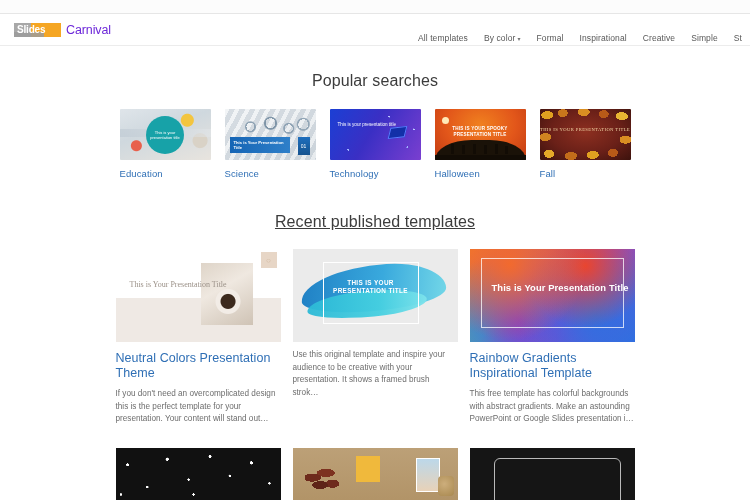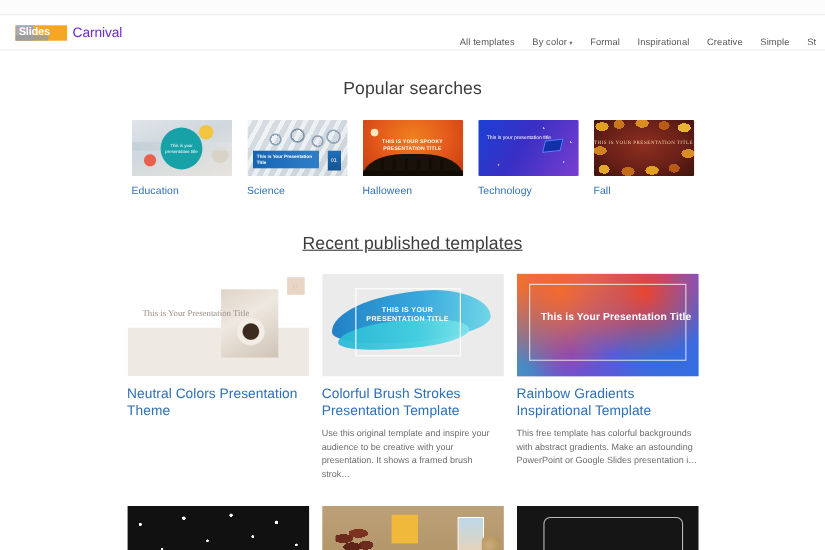--- a/index.html
+++ b/index.html
@@ -481,40 +481,40 @@
         <span class="rings"></span>
         <span class="banner">
             <span>This is Your Presentation Title</span>
           </span>
         <span class="badge">01</span>
       </div>
       <div class="pop-label">Science</div>
     </div>
 
     <div class="pop-item">
+      <div class="pop-thumb t-tech">
+        <span class="dots"></span>
+        <span class="diamond"></span>
+        <span class="txt">This is your presentation title</span>
+      </div>
+      <div class="pop-label">Technology</div>
+    </div>
+
+    <div class="pop-item">
       <div class="pop-thumb t-hall">
         <span class="moon"></span>
         <span class="hill"></span>
         <span class="ground"></span>
         <span class="figs"></span>
         <span class="txt">THIS IS YOUR SPOOKY PRESENTATION TITLE</span>
       </div>
       <div class="pop-label">Halloween</div>
     </div>
 
     <div class="pop-item">
-      <div class="pop-thumb t-tech">
-        <span class="dots"></span>
-        <span class="diamond"></span>
-        <span class="txt">This is your presentation title</span>
-      </div>
-      <div class="pop-label">Technology</div>
-    </div>
-
-    <div class="pop-item">
       <div class="pop-thumb t-fall">
         <span class="leaves"></span>
         <span class="txt">THIS IS YOUR PRESENTATION TITLE</span>
       </div>
       <div class="pop-label">Fall</div>
     </div>
 
   </div>
 
   <h2 class="section-title" id="recent-title">Recent published templates</h2>
@@ -522,30 +522,30 @@
   <div class="cards">
 
     <div class="card">
       <div class="card-thumb c-neutral">
         <span class="lowerband"></span>
         <span class="photo"></span>
         <span class="corner">○</span>
         <span class="title">This is Your Presentation Title</span>
       </div>
       <div class="card-title">Neutral Colors Presentation Theme</div>
+      <div class="card-desc">If you don't need an overcomplicated design this is the perfect template for your presentation. Your content will stand out…</div>
     </div>
 
     <div class="card">
       <div class="card-thumb c-brush">
         <span class="stroke1"></span>
         <span class="stroke2"></span>
         <span class="frame"></span>
         <span class="txt">THIS IS YOUR PRESENTATION TITLE</span>
       </div>
-      <div class="card-title">Colorful Brush Strokes Presentation Template</div>
       <div class="card-desc">Use this original template and inspire your audience to be creative with your presentation. It shows a framed brush strok…</div>
     </div>
 
     <div class="card">
       <div class="card-thumb c-rainbow">
         <span class="frame"></span>
         <span class="txt">This is Your Presentation Title</span>
       </div>
       <div class="card-title">Rainbow Gradients Inspirational Template</div>
       <div class="card-desc">This free template has colorful backgrounds with abstract gradients. Make an astounding PowerPoint or Google Slides presentation i…</div>

